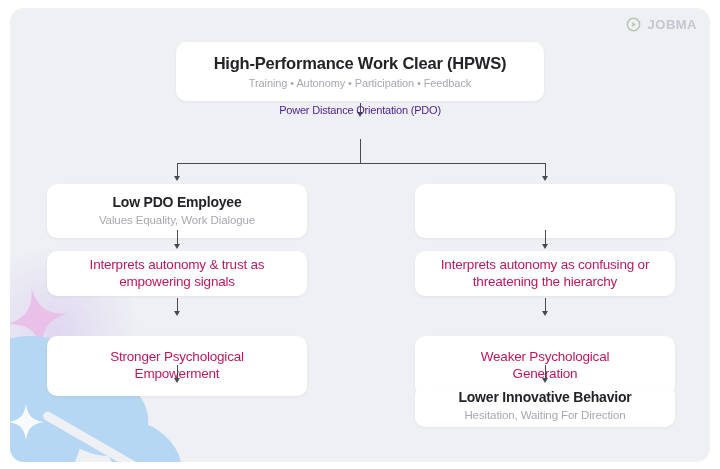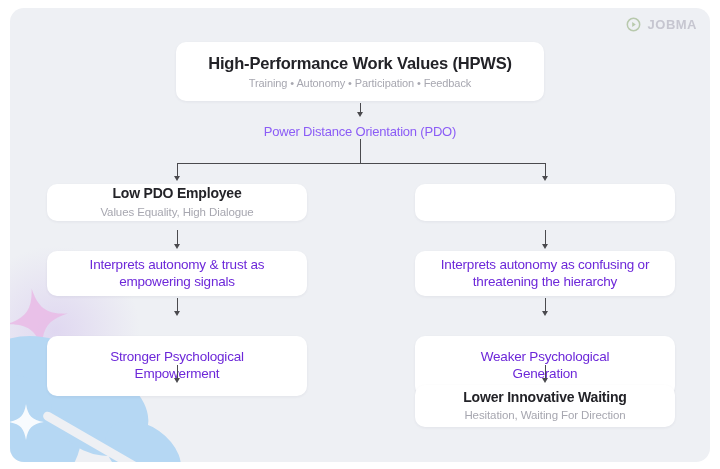--- a/index.html
+++ b/index.html
@@ -24,32 +24,32 @@
   .node {
     position:absolute; background:#ffffff; border-radius:10px;
     display:flex; flex-direction:column; align-items:center; justify-content:center;
     text-align:center; box-shadow:0 1px 3px rgba(40,40,70,0.06);
   }
   .node-title { font-size:14px; font-weight:700; color:#232328; line-height:1.25; letter-spacing:-0.2px; }
   .node-sub { font-size:11.5px; color:#a7a7b0; line-height:1.3; margin-top:2px; letter-spacing:-0.1px; }
   .node.root { left:166px; top:34px; width:368px; height:59px; }
   .node.root .node-title { font-size:16.5px; }
   .node.root .node-sub { font-size:11px; margin-top:3px; }
-  .node.process .node-title { font-weight:500; font-size:13.5px; color:#6d28d9; }
+  .node.process .node-title { font-weight:500; font-size:13.5px; color:#be185d; }
   .w235 .node-title { max-width:235px; }
   .w175 .node-title { max-width:175px; }
   .col-l { left:37px; width:260px; }
   .col-r { left:405px; width:260px; }
-  .row1 { top:176px; height:37px; }
+  .row1 { top:176px; height:54px; }
   .row2 { top:243px; height:45px; }
   .row3 { top:328px; height:60px; }
   .row4 { top:377px; height:42px; }
   .pdo-label {
-    position:absolute; left:0; right:0; top:116px; text-align:center;
-    font-size:13px; font-weight:500; color:#8b5cf6; letter-spacing:-0.2px;
+    position:absolute; left:0; right:0; top:96px; text-align:center;
+    font-size:11px; font-weight:500; color:#4c1d95; letter-spacing:-0.2px;
   }
   
   .vline { position:absolute; width:1px; background:#4a4a4e; }
   .hline { position:absolute; height:1px; background:#4a4a4e; }
   .ahead {
     position:absolute; width:0; height:0;
     border-left:3.5px solid transparent; border-right:3.5px solid transparent;
     border-top:5px solid #4a4a4e;
   }
 </style>
@@ -73,57 +73,57 @@
 
   <div class="logo">
     <svg class="logo-icon" viewBox="0 0 16 16">
       <circle cx="8" cy="8" r="6.6" fill="none" stroke="#b8c9ad" stroke-width="1.6"></circle>
       <path d="M6.6 5.4 L10.4 8 L6.6 10.6 Z" fill="#b8c9ad"></path>
     </svg>
     <span class="logo-text">JOBMA</span>
   </div>
 
   <div class="node root">
-    <div class="node-title">High-Performance Work Values (HPWS)</div>
+    <div class="node-title">High-Performance Work Clear (HPWS)</div>
     <div class="node-sub">Training • Autonomy • Participation • Feedback</div>
   </div>
 
   <div class="vline" style="left:350px;top:95px;height:9px;"></div>
   <div class="ahead" style="left:346.5px;top:104px;"></div>
 
   <div class="pdo-label">Power Distance Orientation (PDO)</div>
 
   <div class="vline" style="left:350px;top:131px;height:24px;"></div>
   <div class="hline" style="left:167px;top:155px;width:368px;"></div>
   <div class="vline" style="left:167px;top:155px;height:13px;"></div>
   <div class="ahead" style="left:163.5px;top:168px;"></div>
   <div class="vline" style="left:535px;top:155px;height:13px;"></div>
   <div class="ahead" style="left:531.5px;top:168px;"></div>
 
   <div class="node col-l row1">
     <div class="node-title">Low PDO Employee</div>
-    <div class="node-sub">Values Equality, High Dialogue</div>
+    <div class="node-sub">Values Equality, Work Dialogue</div>
   </div>
   <div class="node process w235 col-l row2">
     <div class="node-title">Interprets autonomy &amp; trust as empowering signals</div>
   </div>
   <div class="node process w175 col-l row3">
     <div class="node-title">Stronger Psychological Empowerment</div>
   </div>
 
   <div class="node col-r row1">
   </div>
   <div class="node process w235 col-r row2">
     <div class="node-title">Interprets autonomy as confusing or threatening the hierarchy</div>
   </div>
   <div class="node process w175 col-r row3">
     <div class="node-title">Weaker Psychological Generation</div>
   </div>
   <div class="node col-r row4">
-    <div class="node-title">Lower Innovative Waiting</div>
+    <div class="node-title">Lower Innovative Behavior</div>
     <div class="node-sub">Hesitation, Waiting For Direction</div>
   </div>
 
   <div class="vline" style="left:167px;top:222px;height:14px;"></div>
   <div class="ahead" style="left:163.5px;top:236px;"></div>
   <div class="vline" style="left:167px;top:290px;height:13px;"></div>
   <div class="ahead" style="left:163.5px;top:303px;"></div>
   <div class="vline" style="left:167px;top:357px;height:13px;"></div>
   <div class="ahead" style="left:163.5px;top:370px;"></div>
 

